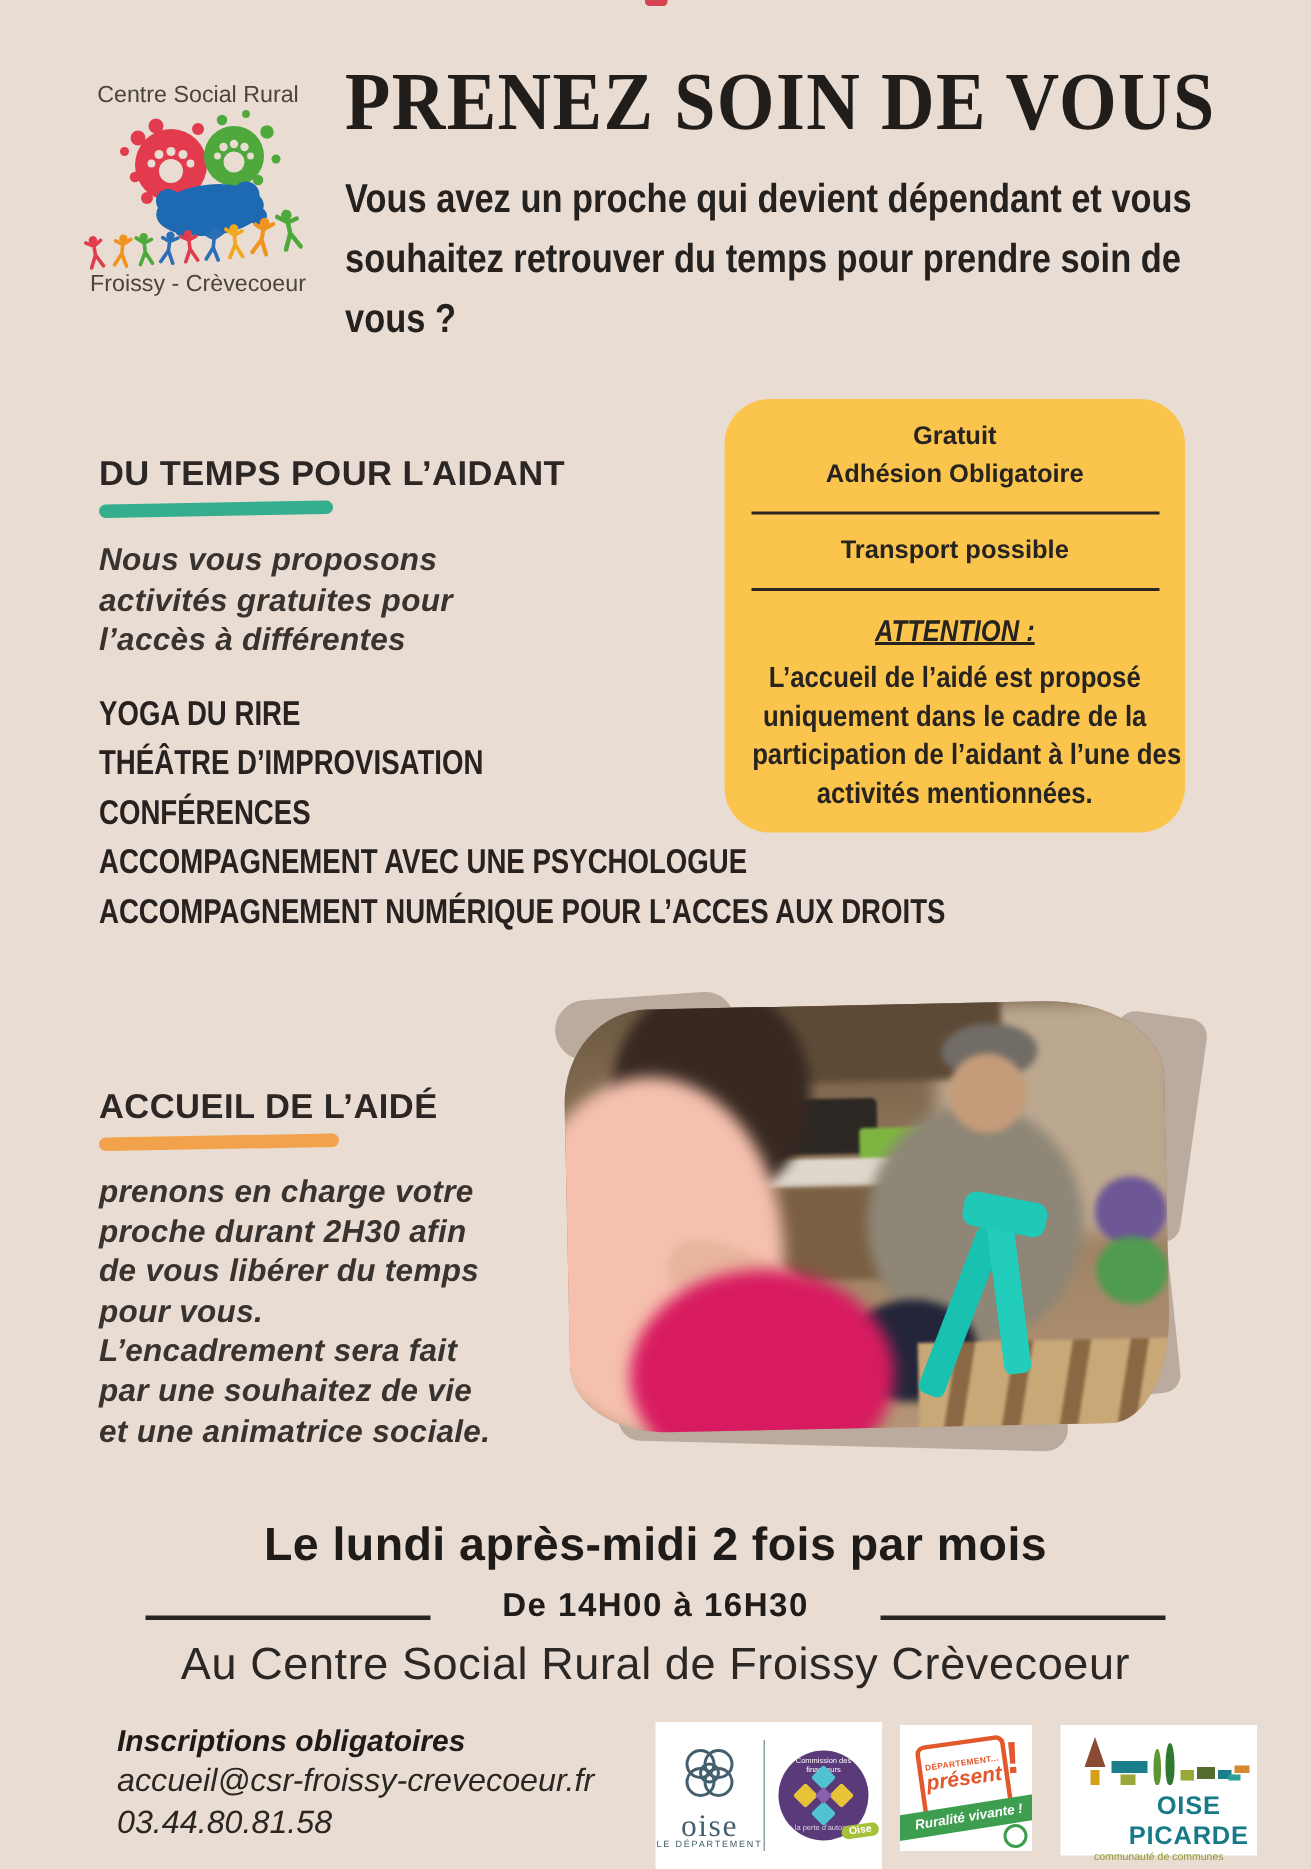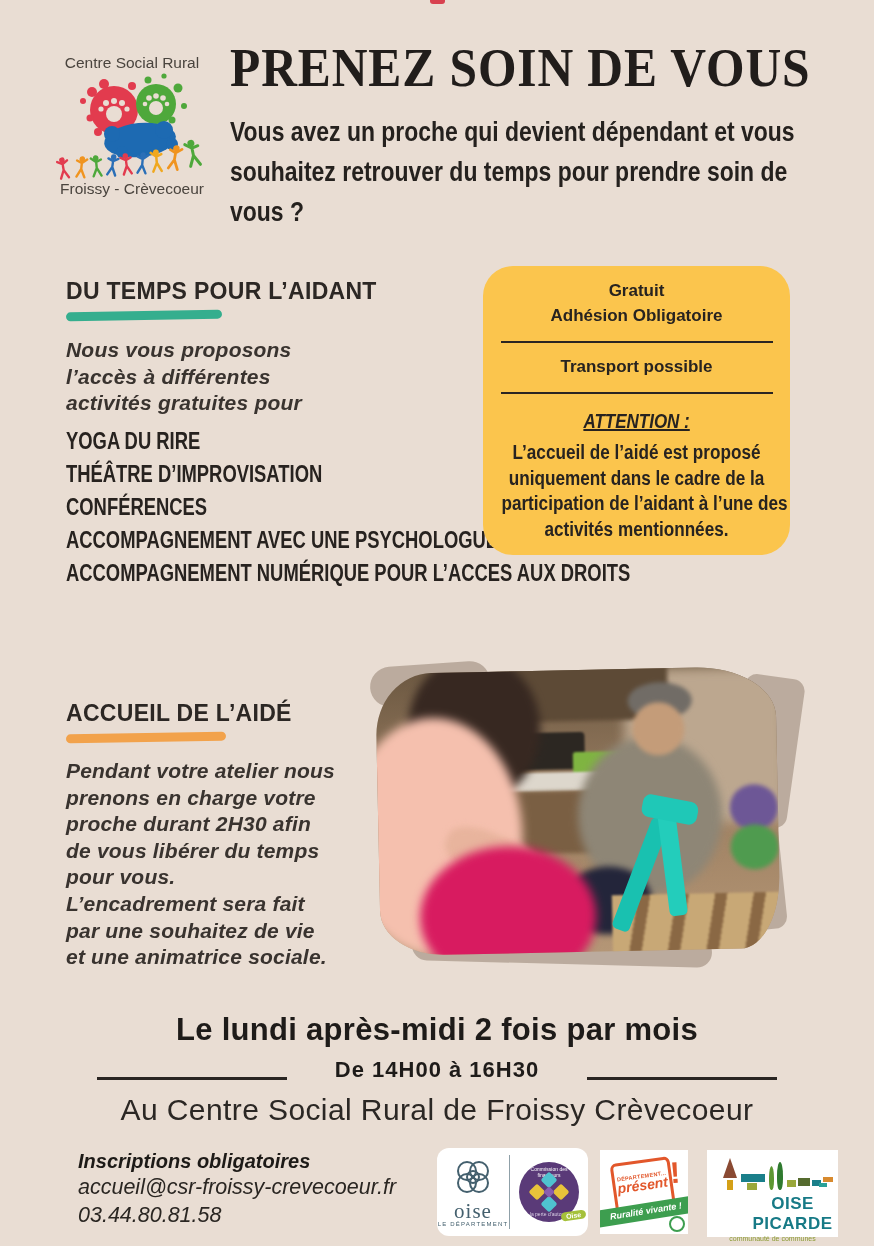--- a/index.html
+++ b/index.html
@@ -16,30 +16,30 @@
   .logo-block{left:50px;top:44px;width:165px;height:156px;}
   .hdr{left:230px;top:36px;width:620px;}
   .title{
     font-family:"Liberation Serif","DejaVu Serif",serif;font-weight:700;font-size:55px;
     color:#211d1b;white-space:nowrap;transform:scaleX(.9);transform-origin:left top;letter-spacing:1px;
   }
   .intro{margin-top:13px;width:700px;transform:scaleX(.85);transform-origin:left top;}
   .intro div{font-weight:700;font-size:27px;line-height:40px;color:#25211e;white-space:nowrap;}
 
   
-  .h2{font-weight:700;font-size:23px;letter-spacing:.3px;color:#2c2724;white-space:nowrap;}
+  .h2{font-weight:700;font-size:23px;letter-spacing:.3px;color:#2c2724;white-space:nowrap;margin-top:24px;}
   .brush{height:9px;border-radius:5px;margin-top:6px;}
   .brush.teal{width:156px;background:#35ae8e;transform:rotate(-1deg);}
   .brush.orange{width:160px;background:#f2a24b;transform:rotate(-1deg);}
 
   
   .sec-aidant{left:66px;top:278px;width:400px;}
   .ital p, .ital-line{font-style:italic;font-weight:700;font-size:21px;line-height:26.6px;color:#39332f;letter-spacing:.2px;margin:0;}
   .aidant-intro{margin-top:17px;}
-  .activities{margin-top:8px;}
+  .activities{margin-top:18px;}
   .activity{font-weight:700;font-size:23px;line-height:33px;color:#27221f;
     transform:scaleX(.8);transform-origin:left top;white-space:nowrap;}
 
   
   .infobox{left:483px;top:266px;width:307px;height:289px;background:#fbc54d;border-radius:30px;
     text-align:center;color:#272320;padding-top:12px;box-sizing:border-box;}
   .ib-line{font-weight:700;font-size:17px;line-height:25px;}
   .ib-hr{width:272px;height:0;border-top:2px solid #2a2522;margin:13px auto 11px auto;}
   .ib-attn{display:inline-block;font-weight:700;font-style:italic;font-size:20px;
     text-decoration:underline;transform:scaleX(.85);transform-origin:center top;margin-top:5px;}
@@ -93,21 +93,21 @@
   .dash{top:1077px;height:3px;background:#2a2522;width:190px;}
   .dash.l{left:97px;} .dash.r{right:97px;}
 
   
   .contact{left:78px;top:1150px;}
   .c-label{font-weight:700;font-style:italic;font-size:20px;color:#1d1a17;}
   .c-line{font-style:italic;font-size:21.5px;line-height:28px;color:#2a2622;}
 
   
   .card{background:#ffffff;position:absolute;}
-  .card1{left:437px;top:1148px;width:151px;height:88px;display:flex;align-items:center;border-radius:12px;}
+  .card1{left:437px;top:1148px;width:151px;height:98px;display:flex;align-items:center;}
   .c1-left{width:72px;text-align:center;}
   .c1-oise{font-family:"Liberation Serif",serif;font-size:21px;color:#44606e;letter-spacing:1px;line-height:16px;}
   .c1-sub{font-size:6px;letter-spacing:1.2px;color:#44606e;margin-top:2px;}
   .c1-div{width:1px;height:74px;background:#8fa0a8;}
   .c1-right{flex:1;display:flex;align-items:center;justify-content:center;position:relative;}
   .badge{width:60px;height:60px;border-radius:50%;background:#5a3a78;position:relative;overflow:hidden;}
   .badge .bt{position:absolute;width:100%;text-align:center;color:#fff;font-size:5px;top:4px;}
   .badge .bb{position:absolute;width:100%;text-align:center;color:#d9cfe6;font-size:5px;bottom:5px;}
   .chev{position:absolute;width:12px;height:12px;border-radius:2px;}
   .chN{left:24px;top:12px;background:#4fc3d0;transform:rotate(45deg);}
@@ -244,22 +244,22 @@
       <div>souhaitez retrouver du temps pour prendre soin de</div>
       <div>vous ?</div>
     </div>
   </div>
 
   <div class="abs sec-aidant">
     <div class="h2">DU TEMPS POUR L’AIDANT</div>
     <div class="brush teal"></div>
     <div class="aidant-intro">
       <div class="ital-line">Nous vous proposons</div>
+      <div class="ital-line">activités gratuites pour</div>
       <div class="ital-line">l’accès à différentes</div>
-      <div class="ital-line">activités gratuites pour</div>
     </div>
     <div class="activities">
       <div class="activity">YOGA DU RIRE</div>
       <div class="activity">THÉÂTRE D’IMPROVISATION</div>
       <div class="activity">CONFÉRENCES</div>
       <div class="activity">ACCOMPAGNEMENT AVEC UNE PSYCHOLOGUE</div>
       <div class="activity">ACCOMPAGNEMENT NUMÉRIQUE POUR L’ACCES AUX DROITS</div>
     </div>
   </div>
 
@@ -275,21 +275,20 @@
       <div>uniquement dans le cadre de la</div>
       <div>participation de l’aidant à l’une des</div>
       <div>activités mentionnées.</div>
     </div>
   </div>
 
   <div class="abs sec-aide">
     <div class="h2">ACCUEIL DE L’AIDÉ</div>
     <div class="brush orange"></div>
     <div class="aide-body">
-      <div class="ital-line">Pendant votre atelier nous</div>
       <div class="ital-line">prenons en charge votre</div>
       <div class="ital-line">proche durant 2H30 afin</div>
       <div class="ital-line">de vous libérer du temps</div>
       <div class="ital-line">pour vous.</div>
       <div class="ital-line">L’encadrement sera fait</div>
       <div class="ital-line">par une souhaitez de vie</div>
       <div class="ital-line">et une animatrice sociale.</div>
     </div>
   </div>
 

